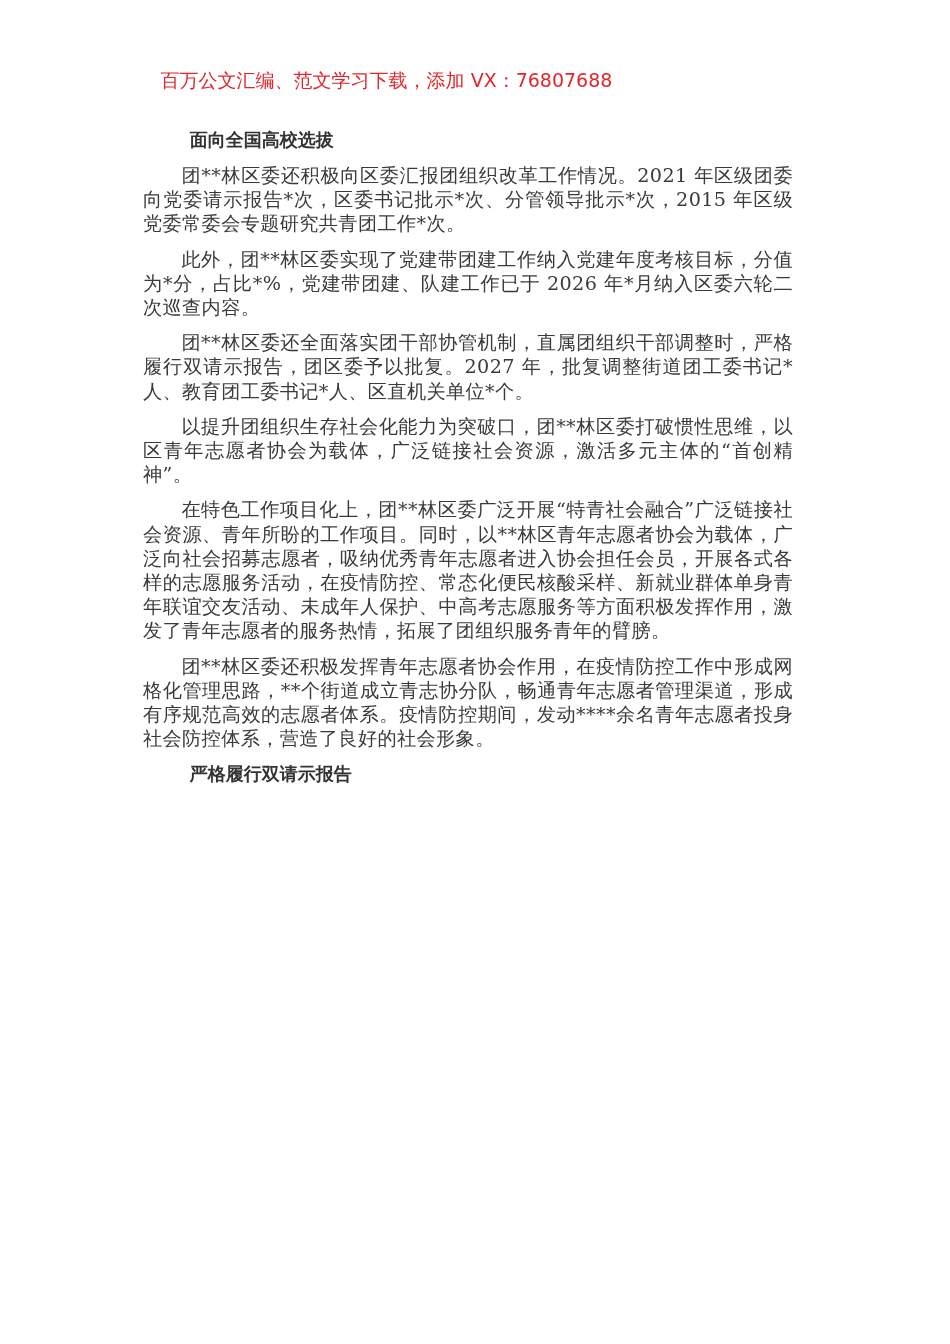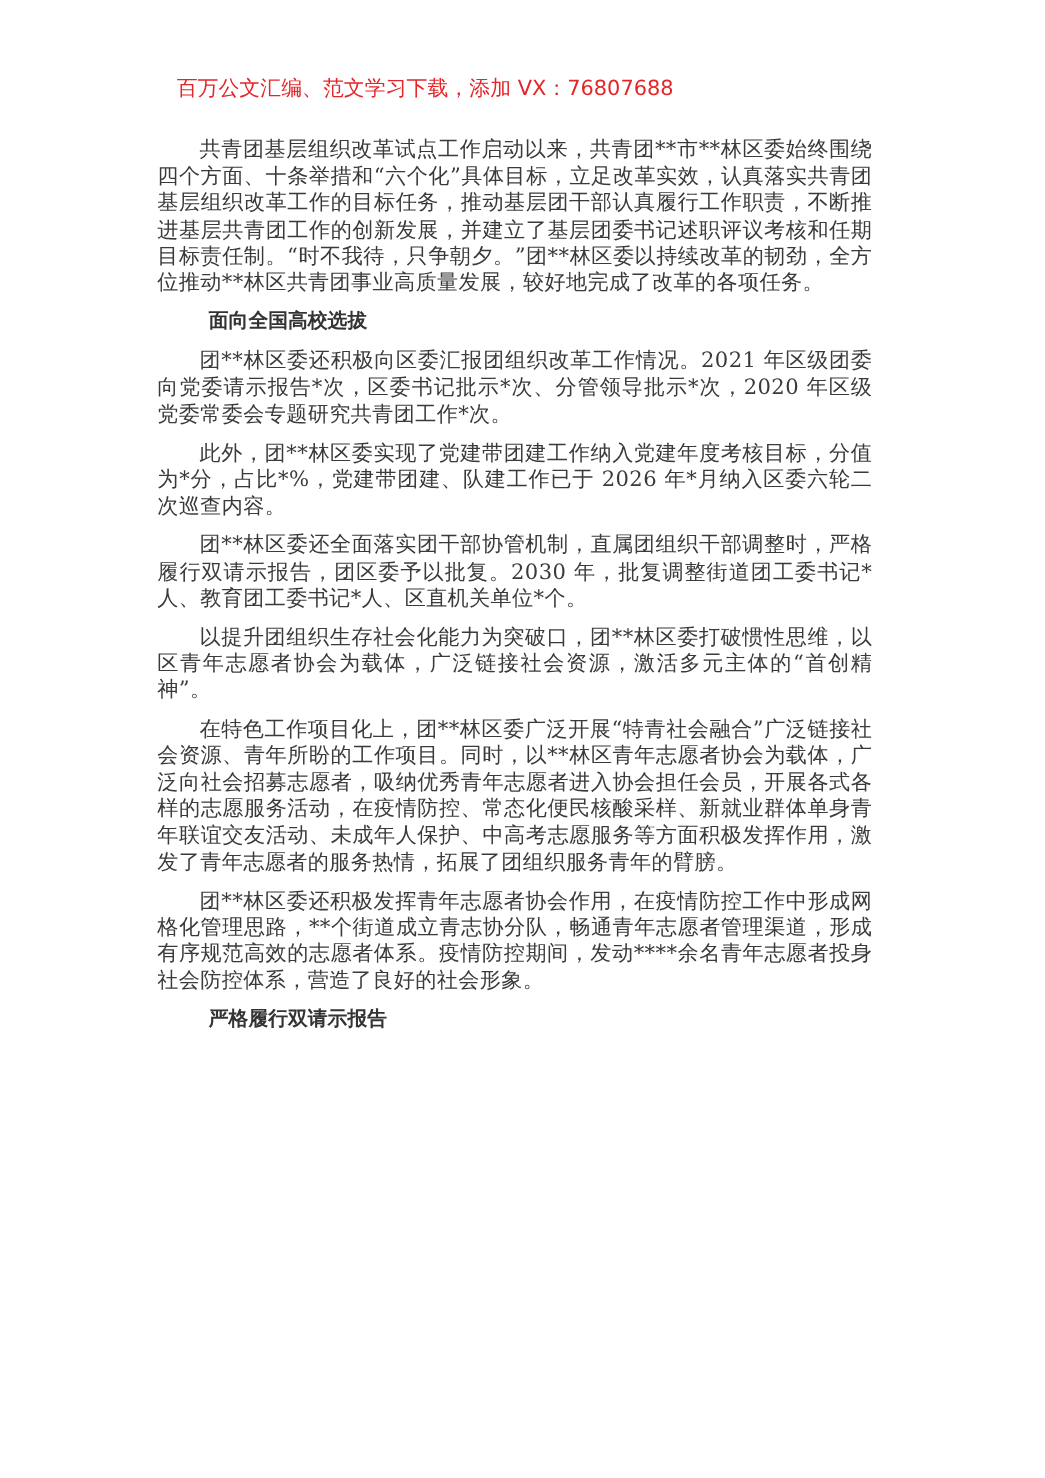--- a/index.html
+++ b/index.html
@@ -50,22 +50,21 @@
       color: #333333;
       line-height: 24px;
     }
   </style>
 </head>
 <body>
 
 <div class="page-header">百万公文汇编、范文学习下载，添加 VX：76807688</div>
 
 <div class="content">
-  <p class="para">共青团基层组织改革试点工作启动以来，共青团**市**林区委始终围绕四个方面、十条举措和“六个化”具体目标，立足改革实效，认真落实共青团基层组织改革工作的目标任务，推动基层团干部认真履行工作职责，不断推进基层共青团工作的创新发展，并建立了基层团委书记述职评议考核和任期目标责任制。“时不我待，只争朝夕。”团**林区委以持续改革的韧劲，全方位推动**林区共青团事业高质量发展，较好地完成了改革的各项任务。</p>
   <div class="section-heading">面向全国高校选拔</div>
-  <p class="para">团**林区委还积极向区委汇报团组织改革工作情况。2021 年区级团委向党委请示报告*次，区委书记批示*次、分管领导批示*次，2020 年区级党委常委会专题研究共青团工作*次。</p>
+  <p class="para">团**林区委还积极向区委汇报团组织改革工作情况。2021 年区级团委向党委请示报告*次，区委书记批示*次、分管领导批示*次，2015 年区级党委常委会专题研究共青团工作*次。</p>
   <p class="para">此外，团**林区委实现了党建带团建工作纳入党建年度考核目标，分值为*分，占比*%，党建带团建、队建工作已于 2026 年*月纳入区委六轮二次巡查内容。</p>
-  <p class="para">团**林区委还全面落实团干部协管机制，直属团组织干部调整时，严格履行双请示报告，团区委予以批复。2030 年，批复调整街道团工委书记*人、教育团工委书记*人、区直机关单位*个。</p>
+  <p class="para">团**林区委还全面落实团干部协管机制，直属团组织干部调整时，严格履行双请示报告，团区委予以批复。2027 年，批复调整街道团工委书记*人、教育团工委书记*人、区直机关单位*个。</p>
   <p class="para">以提升团组织生存社会化能力为突破口，团**林区委打破惯性思维，以区青年志愿者协会为载体，广泛链接社会资源，激活多元主体的“首创精神”。</p>
   <p class="para">在特色工作项目化上，团**林区委广泛开展“特青社会融合”广泛链接社会资源、青年所盼的工作项目。同时，以**林区青年志愿者协会为载体，广泛向社会招募志愿者，吸纳优秀青年志愿者进入协会担任会员，开展各式各样的志愿服务活动，在疫情防控、常态化便民核酸采样、新就业群体单身青年联谊交友活动、未成年人保护、中高考志愿服务等方面积极发挥作用，激发了青年志愿者的服务热情，拓展了团组织服务青年的臂膀。</p>
   <p class="para">团**林区委还积极发挥青年志愿者协会作用，在疫情防控工作中形成网格化管理思路，**个街道成立青志协分队，畅通青年志愿者管理渠道，形成有序规范高效的志愿者体系。疫情防控期间，发动****余名青年志愿者投身社会防控体系，营造了良好的社会形象。</p>
   <div class="section-heading">严格履行双请示报告</div>
 </div>
 
 </body></html>

